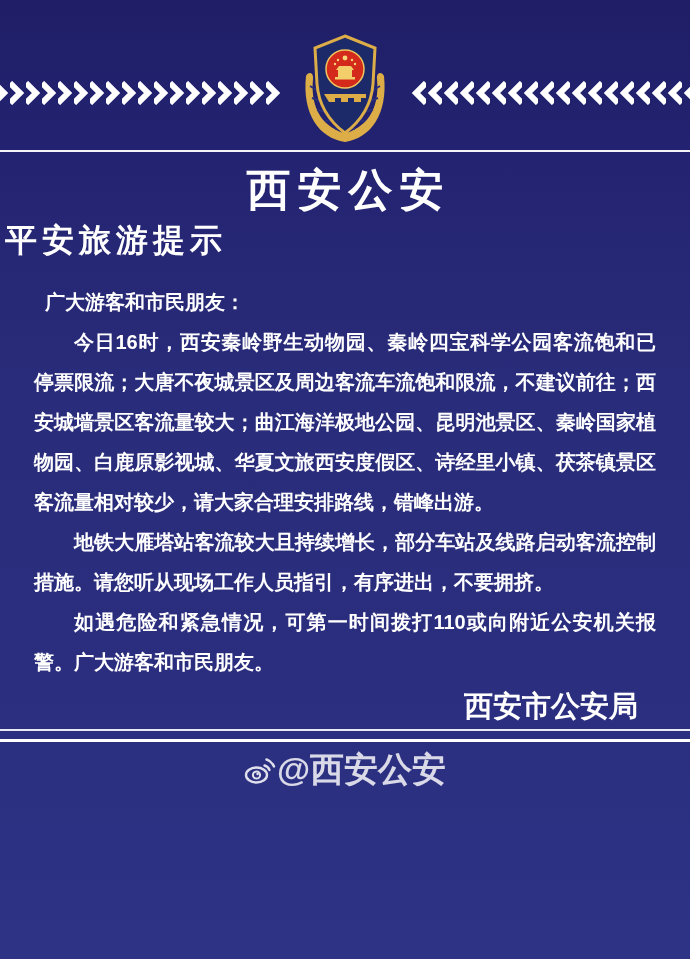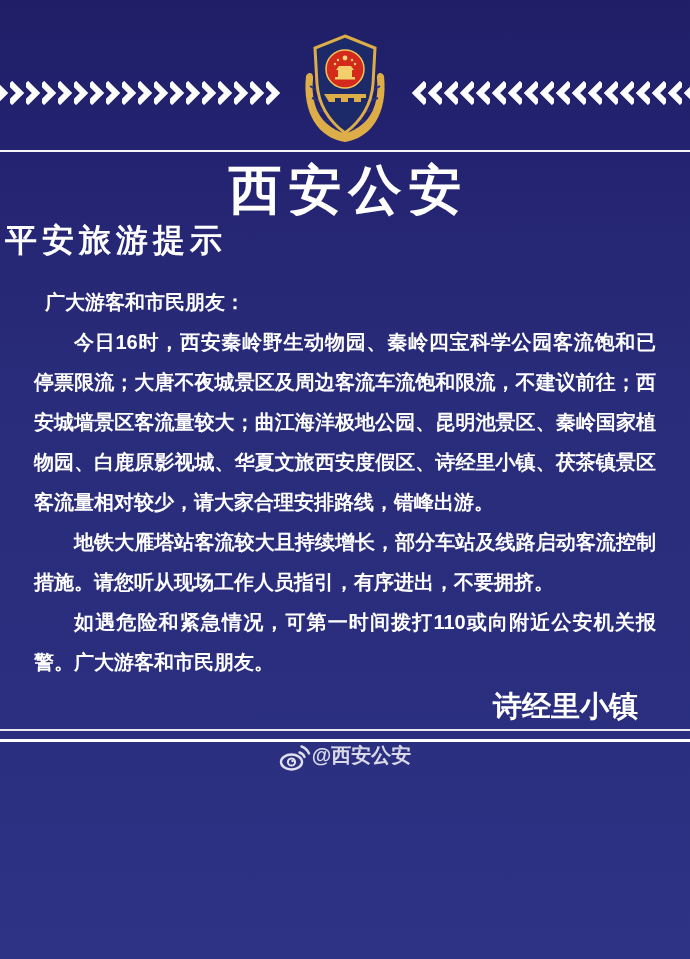--- a/index.html
+++ b/index.html
@@ -16,21 +16,21 @@
   
   .header{position:relative;height:150px;}
   .chevrons{position:absolute;top:81px;height:24px;}
   .chevrons.left{left:-6px;width:286px;}
   .chevrons.right{right:-6px;width:286px;}
   .badge{position:absolute;left:50%;top:26px;transform:translateX(-50%);width:102px;height:120px;}
   .rule{height:2px;background:rgba(255,255,255,0.95);}
   
   .title{
     margin-top:10px;text-align:center;
-    font-size:53px;font-weight:bold;letter-spacing:7px;
+    font-size:44px;font-weight:bold;letter-spacing:7px;
     line-height:56px;text-indent:7px;
   }
   .subtitle{
     margin-top:3px;
     font-size:32px;font-weight:bold;letter-spacing:5px;
     line-height:38px;text-indent:5px;
   }
   
   .content{
     padding:23px 34px 0 34px;
@@ -46,24 +46,24 @@
     text-align:right;
     font-size:29px;line-height:40px;font-weight:600;
   }
   
   .bottom-rules{margin-top:3px;}
   .bottom-rules .thin{height:2px;background:rgba(255,255,255,0.9);}
   .bottom-rules .gap{height:8px;}
   .bottom-rules .thick{height:3px;background:#ffffff;}
   .footer{
     height:55px;
-    display:flex;align-items:flex-start;justify-content:center;
+    display:flex;align-items:center;justify-content:center;
     gap:1px;
     color:rgba(255,255,255,0.82);
-    font-size:20px;font-weight:600;
+    font-size:34px;font-weight:600;
   }
   .weibo-icon{width:32px;height:30px;flex:0 0 auto;opacity:0.85;}
 </style>
 </head>
 <body>
 
 <div class="poster">
 
   <div class="header">
 
@@ -126,21 +126,21 @@
   <div class="subtitle">平安旅游提示</div>
 
   <div class="content">
     <div class="greeting">广大游客和市民朋友：</div>
     <p>今日16时，西安秦岭野生动物园、秦岭四宝科学公园客流饱和已停票限流；大唐不夜城景区及周边客流车流饱和限流，不建议前往；西安城墙景区客流量较大；曲江海洋极地公园、昆明池景区、秦岭国家植物园、白鹿原影视城、华夏文旅西安度假区、诗经里小镇、茯茶镇景区客流量相对较少，请大家合理安排路线，错峰出游。</p>
     <p>地铁大雁塔站客流较大且持续增长，部分车站及线路启动客流控制措施。请您听从现场工作人员指引，有序进出，不要拥挤。</p>
     <p>如遇危险和紧急情况，可第一时间拨打110或向附近公安机关报警。广大游客和市民朋友。</p>
   </div>
 
   <div class="sign-block">
-    <div>诗经里小镇</div>
+    <div>西安市公安局</div>
   </div>
 
   <div class="bottom-rules">
     <div class="thin"></div>
     <div class="gap"></div>
     <div class="thick"></div>
   </div>
 
   <div class="footer">
     <svg class="weibo-icon" viewBox="0 0 32 30" xmlns="http://www.w3.org/2000/svg">

